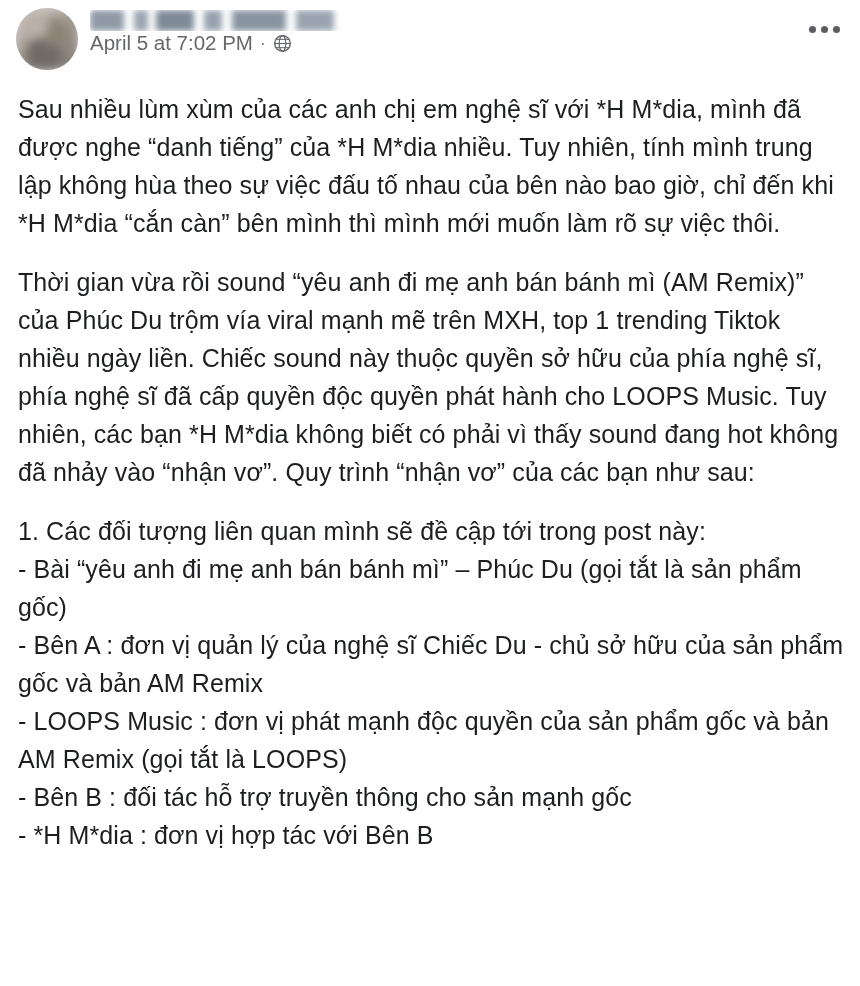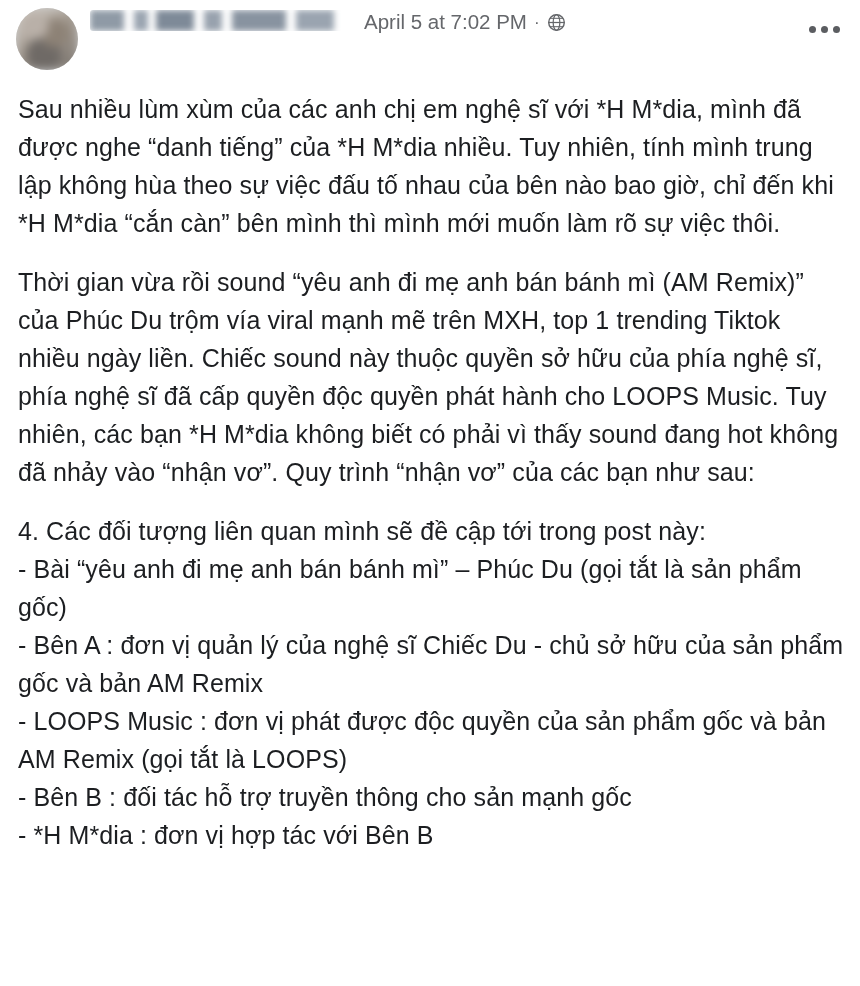--- a/index.html
+++ b/index.html
@@ -50,21 +50,21 @@
       radial-gradient(circle at 30% 28%, #b9b0a8 0 22%, transparent 23%),
       radial-gradient(circle at 62% 40%, #8d8276 0 26%, transparent 27%),
       radial-gradient(circle at 45% 75%, #6f6a66 0 30%, transparent 31%),
       linear-gradient(145deg, #d9d4cd 0%, #a39a90 45%, #7c7670 100%);
     filter: blur(5px);
   }
   .header-text {
     margin-left: 12px;
     padding-top: 2px;
     display: flex;
-    gap: 6px;
+    flex-direction: column;
   }
   .name-blur {
     height: 21px;
     width: 268px;
     position: relative;
     border-radius: 3px;
     overflow: hidden;
   }
   .name-blur .chunks {
     position: absolute;
@@ -166,22 +166,22 @@
       <span></span>
       <span></span>
       <span></span>
     </div>
   </div>
 
   <div class="post-body">
     <p>Sau nhiều lùm xùm của các anh chị em nghệ sĩ với *H M*dia, mình đã được nghe “danh tiếng” của *H M*dia nhiều. Tuy nhiên, tính mình trung lập không hùa theo sự việc đấu tố nhau của bên nào bao giờ, chỉ đến khi *H M*dia “cắn càn” bên mình thì mình mới muốn làm rõ sự việc thôi.</p>
     <p>Thời gian vừa rồi sound “yêu anh đi mẹ anh bán bánh mì (AM Remix)” của Phúc Du trộm vía viral mạnh mẽ trên MXH, top 1 trending Tiktok nhiều ngày liền. Chiếc sound này thuộc quyền sở hữu của phía nghệ sĩ, phía nghệ sĩ đã cấp quyền độc quyền phát hành cho LOOPS Music. Tuy nhiên, các bạn *H M*dia không biết có phải vì thấy sound đang hot không đã nhảy vào “nhận vơ”. Quy trình “nhận vơ” của các bạn như sau:</p>
     <div class="list">
-      <p>4. Các đối tượng liên quan mình sẽ đề cập tới trong post này:</p>
+      <p>1. Các đối tượng liên quan mình sẽ đề cập tới trong post này:</p>
       <p>- Bài “yêu anh đi mẹ anh bán bánh mì” – Phúc Du (gọi tắt là sản phẩm gốc)</p>
       <p>- Bên A : đơn vị quản lý của nghệ sĩ Chiếc Du - chủ sở hữu của sản phẩm gốc và bản AM Remix</p>
-      <p>- LOOPS Music : đơn vị phát được độc quyền của sản phẩm gốc và bản AM Remix (gọi tắt là LOOPS)</p>
+      <p>- LOOPS Music : đơn vị phát mạnh độc quyền của sản phẩm gốc và bản AM Remix (gọi tắt là LOOPS)</p>
       <p>- Bên B : đối tác hỗ trợ truyền thông cho sản mạnh gốc</p>
       <p>- *H M*dia : đơn vị hợp tác với Bên B</p>
     </div>
   </div>
 
 </div>
 
 </body></html>

